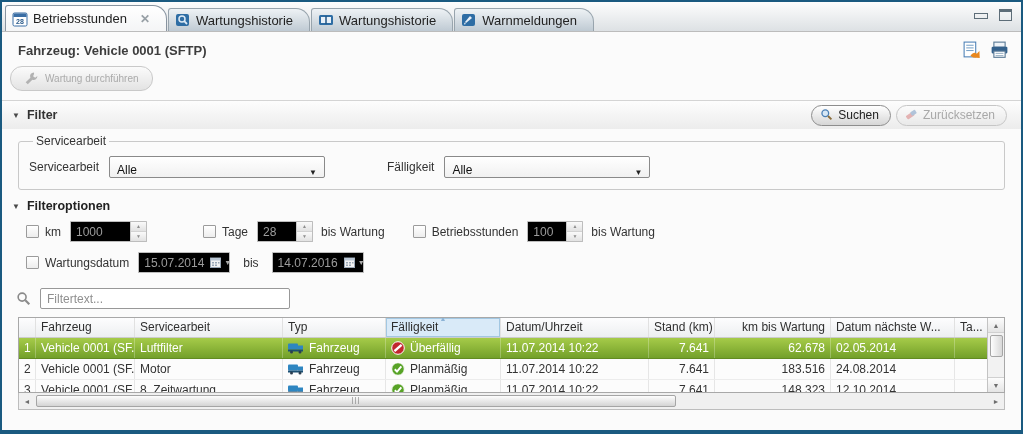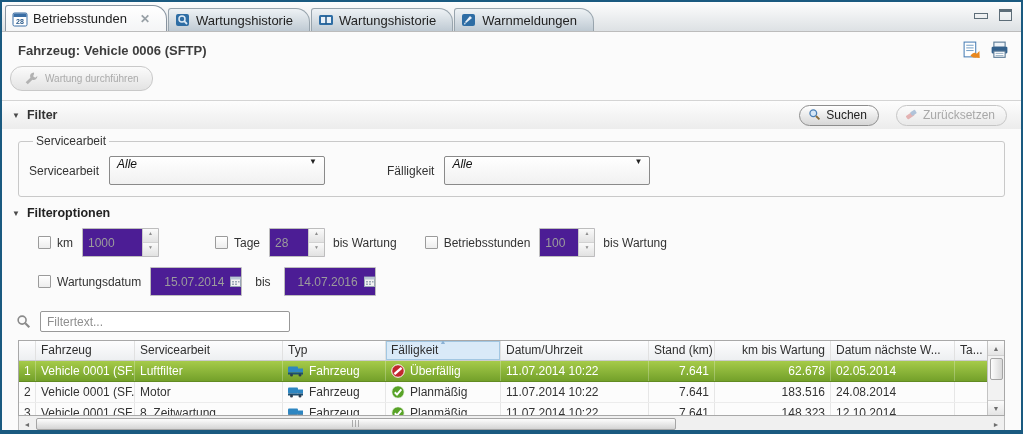--- a/index.html
+++ b/index.html
@@ -43,57 +43,57 @@
     color: #aaaaaa; font-size: 10px;
   }
   
   .filterbar {
     display: flex; align-items: center; justify-content: space-between;
     padding: 4px 10px; border-top: 1px solid #d4d4d4;
     background: linear-gradient(#fdfdfd, #ececec); height: 29px;
   }
   .sec-title { display: flex; align-items: center; gap: 7px; font-weight: bold; font-size: 12.5px; color: #333; }
   .twisty { font-size: 8px; color: #4a4a4a; }
-  .filter-buttons { display: flex; gap: 17px; margin-right: 4px; }
+  .filter-buttons { display: flex; gap: 5px; margin-right: 4px; }
   .pill {
     display: inline-flex; align-items: center; gap: 5px; padding: 2px 11px 3px 8px;
     border: 1px solid #8d8d8d; border-radius: 11px;
     background: linear-gradient(#ffffff, #d6d6d6); font-size: 12px; color: #222;
   }
   .pill.disabled { border-color: #c6c6c6; color: #a8a8a8; background: linear-gradient(#fbfbfb, #e9e9e9); }
   
   fieldset.groupbox { margin: 5px 16px 0 16px; border: 1px solid #c9c9c9; border-radius: 3px; padding: 5px 10px 11px 10px; }
   fieldset.groupbox legend { font-size: 12px; color: #333; padding: 0 3px; margin-left: 4px; }
   .gb-row { display: flex; align-items: center; margin-top: 3px; }
   .gb-label { margin-right: 10px; }
   .combo {
-    height: 29px; border: 1px solid #8a8a8a; border-radius: 2px;
+    height: 22px; border: 1px solid #8a8a8a; border-radius: 2px;
     background: linear-gradient(#ffffff, #f1f1f1);
-    display: flex; align-items: flex-start; justify-content: space-between;
-    padding: 0 7px; font-size: 12px; color: #111; font-style: italic;
+    display: flex; align-items: flex-end; justify-content: space-between;
+    padding: 0 7px; font-size: 12px; color: #111;
   }
   .combo .arrow { font-size: 8px; color: #222; margin-left: 8px; }
   .combo.w1 { width: 216px; }
   .combo.w2 { width: 206px; }
   .gb-gap { width: 62px; }
   
   .fo-header { display: flex; gap: 7px; align-items: center; margin: 9px 0 0 10px; font-weight: bold; font-size: 12.5px; color: #222; }
-  .fo-row { display: flex; align-items: center; margin: 8px 0 0 36px; font-size: 12px; color: #333; }
+  .fo-row { display: flex; align-items: center; margin: 8px 0 0 24px; font-size: 12px; color: #333; }
   .cb { width: 13px; height: 13px; border: 1px solid #9b9b9b; border-radius: 1px; background: linear-gradient(#ffffff, #ededed); margin-right: 6px; flex: 0 0 13px; }
   .cblabel { margin-right: 9px; }
   .spin, .datefield {
-    display: inline-flex; height: 29px; border: 1px solid #bdbdbd; border-radius: 1px;
-    background: #4c1d95; color: #9c9c9c; font-size: 12px; align-items: center; overflow: hidden;
+    display: inline-flex; height: 21px; border: 1px solid #bdbdbd; border-radius: 1px;
+    background: #000000; color: #9c9c9c; font-size: 12px; align-items: center; overflow: hidden;
   }
   .spin .val { width: 59px; padding: 0 5px; }
   .spin.small .val { width: 38px; }
   .spinbtns { display: flex; flex-direction: column; width: 16px; height: 100%; border-left: 1px solid #cacaca; }
   .spinbtns span { flex: 1; font-size: 5px; color: #8e8e8e; text-align: center; line-height: 9px; background: linear-gradient(#fafafa, #e2e2e2); }
   .spinbtns span + span { border-top: 1px solid #d2d2d2; }
-  .datefield { padding: 0 13px; gap: 6px; width: 92px; justify-content: space-between; text-align: right; }
+  .datefield { padding: 0 5px; gap: 6px; width: 92px; justify-content: space-between; text-align: right; }
   .calglyph { width: 11px; height: 11px; flex: 0 0 11px; }
   .dfarrow { font-size: 7px; color: #a8a8a8; }
   .suffix { margin-left: 8px; margin-right: 28px; }
   
   .searchrow { display: flex; align-items: center; gap: 9px; margin: 15px 0 0 14px; }
   .filtertext {
     width: 250px; height: 21px; border: 1px solid #989898; border-radius: 2px;
     padding: 0 6px; font-size: 12px; color: #333; font-family: "Liberation Sans", sans-serif; background: #fff;
   }
   .filtertext::placeholder { color: #8f8f8f; opacity: 1; }
@@ -172,21 +172,21 @@
         </svg>
       <span>Warnmeldungen</span>
     </div>
     <div class="winbtns">
       <div class="minbtn"></div>
       <div class="maxbtn"></div>
     </div>
   </div>
 
   <div class="viewheader">
-    <span class="title">Fahrzeug: Vehicle 0006 (SFTP)</span>
+    <span class="title">Fahrzeug: Vehicle 0001 (SFTP)</span>
     <div class="header-icons">
       <svg class="hicon" viewBox="0 0 18 17">
           <rect x="2" y="1" width="11" height="14" fill="#ffffff" stroke="#4a7fb5"></rect>
           <line x1="4" y1="4" x2="11" y2="4" stroke="#7aa3c8"></line>
           <line x1="4" y1="6.5" x2="11" y2="6.5" stroke="#7aa3c8"></line>
           <line x1="4" y1="9" x2="11" y2="9" stroke="#7aa3c8"></line>
           <path d="M8 14 C10 10.5, 13 10.5, 14 12 L16.5 9.5 L16.8 16 L10.5 15.6 Z" fill="#e8871e"></path>
         </svg>
       <svg class="hicon" viewBox="0 0 16 16">
           <rect x="3" y="1" width="10" height="4.5" fill="#eef3f8" stroke="#5a7a96"></rect>

